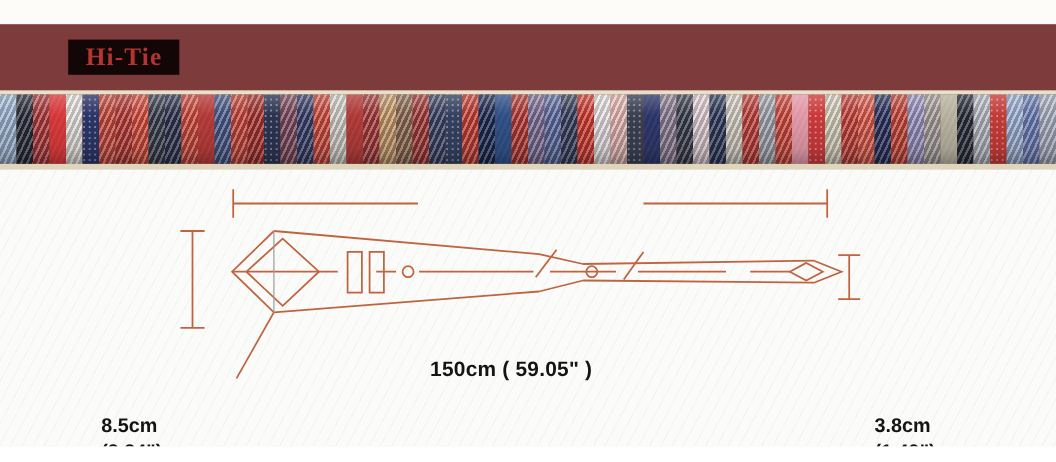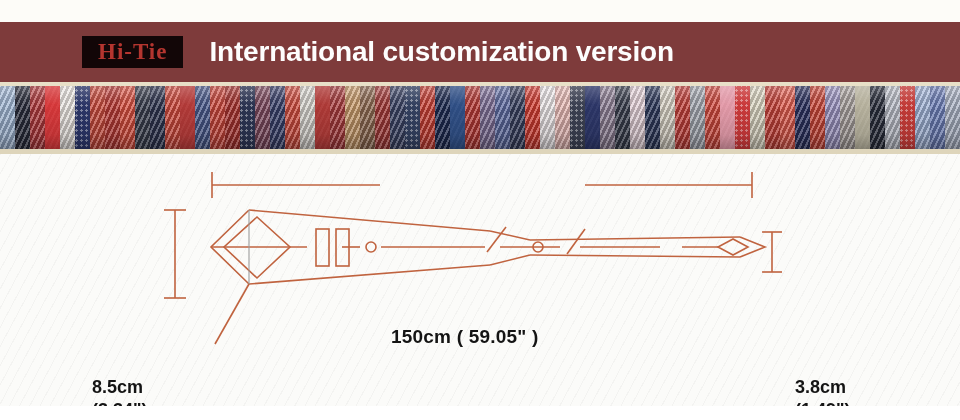--- a/index.html
+++ b/index.html
@@ -17,21 +17,21 @@
   .banner{
     position:absolute;left:0;top:22px;width:960px;height:60px;
     background:#7e3b3b;
     display:flex;align-items:center;
   }
   .banner-inner{display:flex;align-items:center;height:100%;padding-left:62px;}
   .logo-box{
     background:#120607;
     padding:3px 16px 5px 16px;
     display:flex;align-items:center;justify-content:center;
-    height:32px;box-sizing:border-box;margin-left:20px;
+    height:32px;box-sizing:border-box;
   }
   .logo-text{
     font-family:"Liberation Serif",serif;
     font-weight:bold;
     font-size:23px;
     color:#b4352f;
     letter-spacing:1px;
     line-height:1;
     white-space:nowrap;
   }
@@ -92,21 +92,20 @@
 
 <div id="root">
 
   <div class="top-margin"></div>
 
   <div class="banner">
     <div class="banner-inner">
       <div class="logo-box">
         <span class="logo-text">Hi-Tie</span>
       </div>
-      <div class="banner-title">International customization version</div>
     </div>
   </div>
 
   <div class="strip-wrap">
     <div class="strip-frame-top"></div>
     <div class="strip" id="strip">
         <div class="tie-col" style="background: rgb(159, 182, 212);"></div>
         <div class="tie-col" style="background: rgb(42, 45, 60);"></div>
         <div class="tie-col" style="background: rgb(176, 58, 61);"></div>
         <div class="tie-col plain" style="background: rgb(216, 56, 58);"></div>

